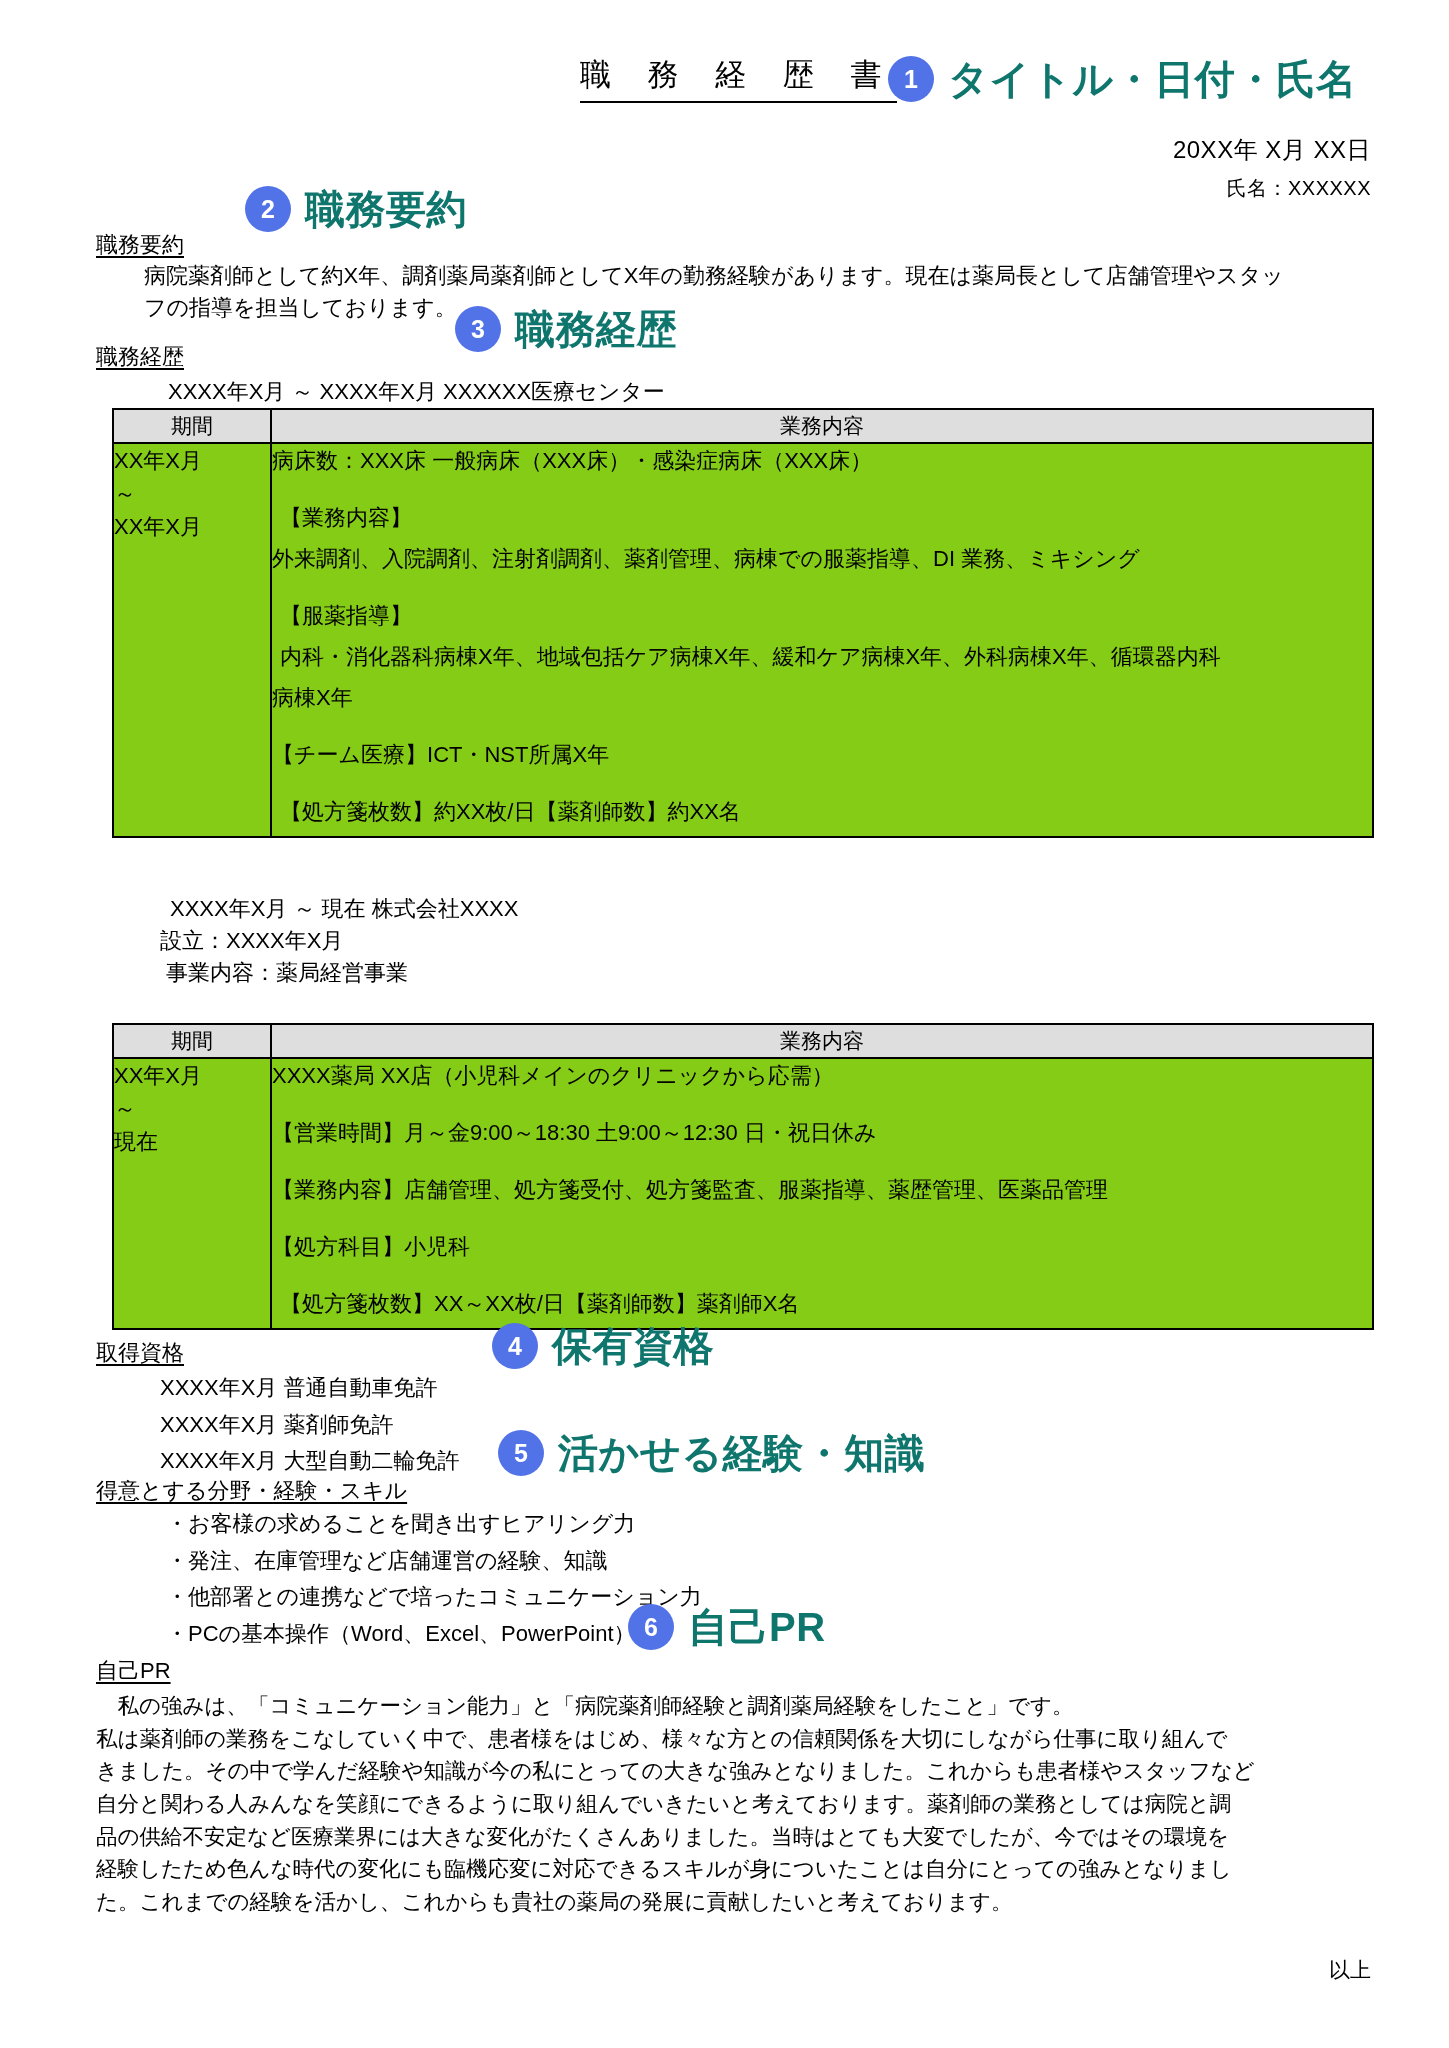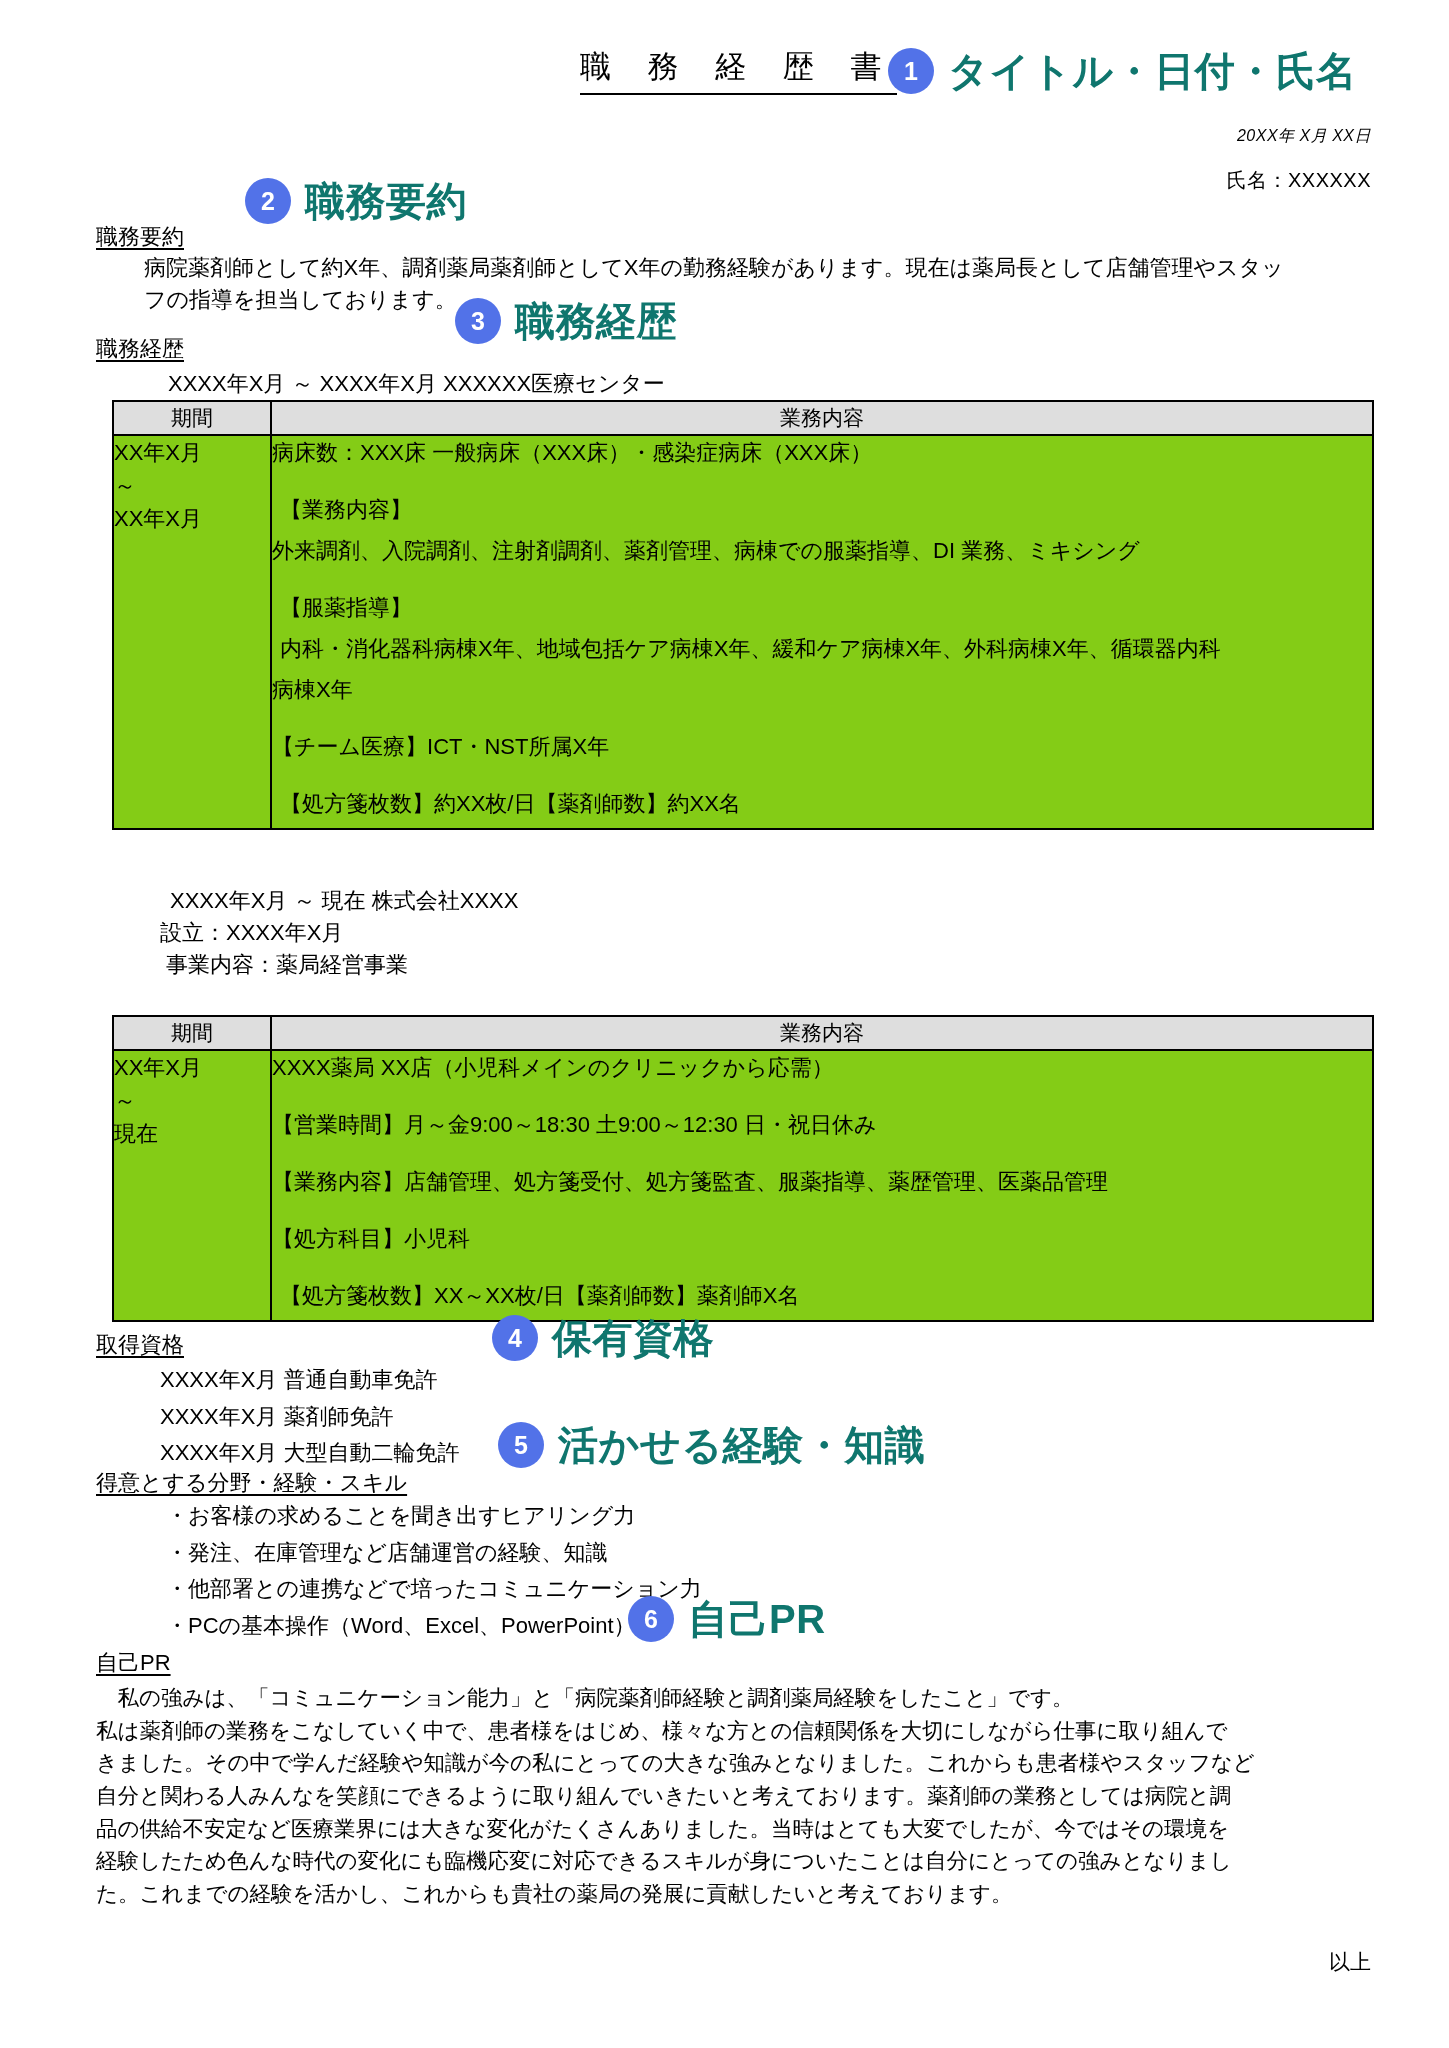--- a/index.html
+++ b/index.html
@@ -10,21 +10,21 @@
   body {
     width: 1449px;
     height: 2048px;
     position: relative;
     font-family: "Liberation Sans", "DejaVu Sans", sans-serif;
     color: #000000;
     overflow: hidden;
   }
   .page {
     position: absolute;
-    left: 0; top: 0;
+    left: 0; top: 8px;
     width: 1449px;
     height: 1692px;
   }
 
   
   .callout {
     position: absolute;
     display: flex;
     align-items: center;
     gap: 14px;
@@ -61,23 +61,22 @@
     letter-spacing: 14px;
     border-bottom: 2px solid #000;
     padding-bottom: 5px;
     padding-right: 2px;
   }
 
   .meta-date {
     position: absolute;
     right: 78px;
     top: 126px;
-    font-size: 16px;
+    font-size: 24px;
     letter-spacing: 0.5px;
-    font-style: italic;
   }
   .meta-name {
     position: absolute;
     right: 78px;
     top: 167px;
     font-size: 20px;
     letter-spacing: 0.5px;
   }
 
   

